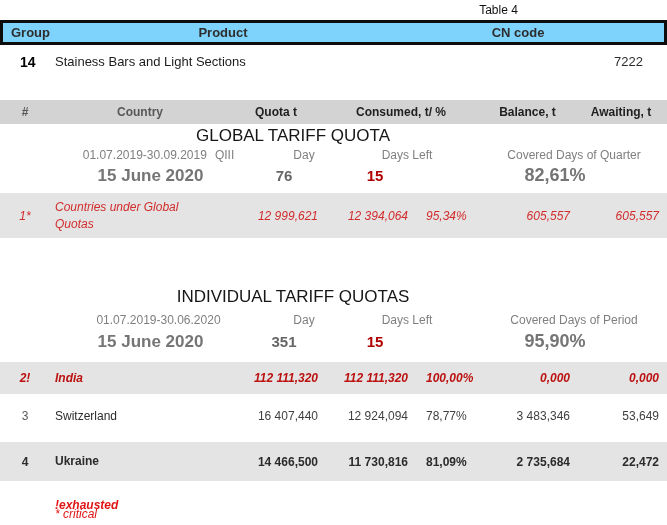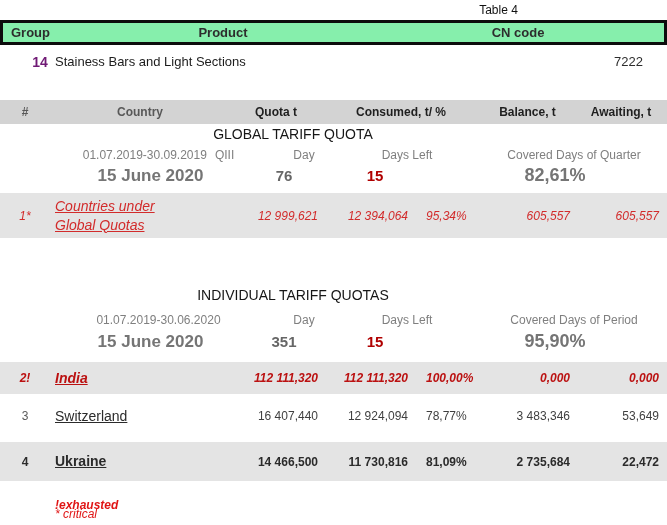--- a/index.html
+++ b/index.html
@@ -5,44 +5,44 @@
   html,body { margin:0; padding:0; background:#fff; }
   .page {
     position:relative; width:667px; height:525px; background:#ffffff;
     font-family:"Liberation Sans","DejaVu Sans",sans-serif; overflow:hidden;
   }
   .caption { position:absolute; top:3px; left:330px; width:337px; text-align:center;
     font-size:12px; color:#111; }
 
   
   .hdr1 { position:absolute; top:20px; left:0; width:667px; height:25px;
-    background:#86efac; border:3px solid #0d0d0d; box-sizing:border-box; }
+    background:#7dd3fc; border:3px solid #0d0d0d; box-sizing:border-box; }
   .hdr1 span { position:absolute; top:0; line-height:19px; font-weight:bold;
     font-size:13px; color:#2d2d2d; }
   .h1-group { left:8px; }
   .h1-product { left:0; width:440px; text-align:center; }
   .h1-cn { left:363px; width:304px; text-align:center; }
 
   .prow { position:absolute; top:54px; left:0; width:667px; height:20px; }
-  .p-group { position:absolute; left:20px; width:40px; text-align:center;
-    font-weight:bold; font-size:14px; color:#701a75; }
+  .p-group { position:absolute; left:20px; width:40px; text-align:left;
+    font-weight:bold; font-size:14px; color:#000000; }
   .p-name { position:absolute; left:55px; font-size:13px; color:#1c1c1c; }
   .p-cn { position:absolute; left:363px; width:280px; text-align:right;
     font-size:13px; color:#2d2d2d; }
 
   
   .hdr2 { position:absolute; top:100px; left:0; width:667px; height:24px;
     background:#d3d3d3; display:grid; grid-template-columns:50px 180px 92px 158px 95px 92px;
     align-items:center; font-size:12px; font-weight:bold; }
   .hdr2 span { text-align:center; }
   .h2-muted { color:#585858; }
   .h2-dark { color:#1f1f1f; }
 
   .sec-title { position:absolute; left:0; width:586px; text-align:center;
-    font-size:14px; color:#161616; }
+    font-size:17px; color:#161616; }
   .sec-global { top:126px; }
   .sec-indiv { top:287px; }
 
   .period-row { position:absolute; left:16px; width:667px; display:grid;
     grid-template-columns:230px 92px 90px 255px; font-size:12px; color:#7f7f7f;gap:12px; }
   .pr-global { top:148px; }
   .pr-indiv { top:313px; }
   .pr-date { text-align:center; padding-left:55px; box-sizing:border-box; }
   .pr-day, .pr-left { text-align:center; }
   .pr-cov { text-align:center; padding-right:35px; box-sizing:border-box; }
@@ -57,21 +57,21 @@
   .vr-day { text-align:center; font-size:15px; font-weight:bold; color:#666; }
   .vr-left { text-align:center; font-size:15px; font-weight:bold; color:#b00000; }
   .vr-cov { text-align:center; padding-left:15px; box-sizing:border-box;
     font-size:18px; font-weight:bold; color:#757575; }
 
   
   .qrow { position:absolute; left:0; width:667px; display:grid;
     grid-template-columns:50px 180px 92px 90px 68px 95px 92px;
     align-items:center; font-size:12px; }
   .qr-num { text-align:center; }
-  .qr-country { padding-left:5px; box-sizing:border-box; font-size:14px; line-height:1.35;text-decoration:underline; }
+  .qr-country { padding-left:5px; box-sizing:border-box; font-size:12px; line-height:1.35; }
   .qr-quota, .qr-cons { text-align:right; padding-right:4px; box-sizing:border-box; }
   .qr-pct { padding-left:14px; box-sizing:border-box; }
   .qr-bal { text-align:right; padding-right:5px; box-sizing:border-box; }
   .qr-await { text-align:right; padding-right:8px; box-sizing:border-box; }
 
   .row-global { top:193px; height:45px; background:#e4e4e4;
     color:#d22b2b; font-style:italic; }
   .row-global .qr-country { padding-right:48px; }
   .row-india { top:362px; height:32px; background:#e4e4e4;
     color:#bb1111; font-style:italic; font-weight:bold; }

